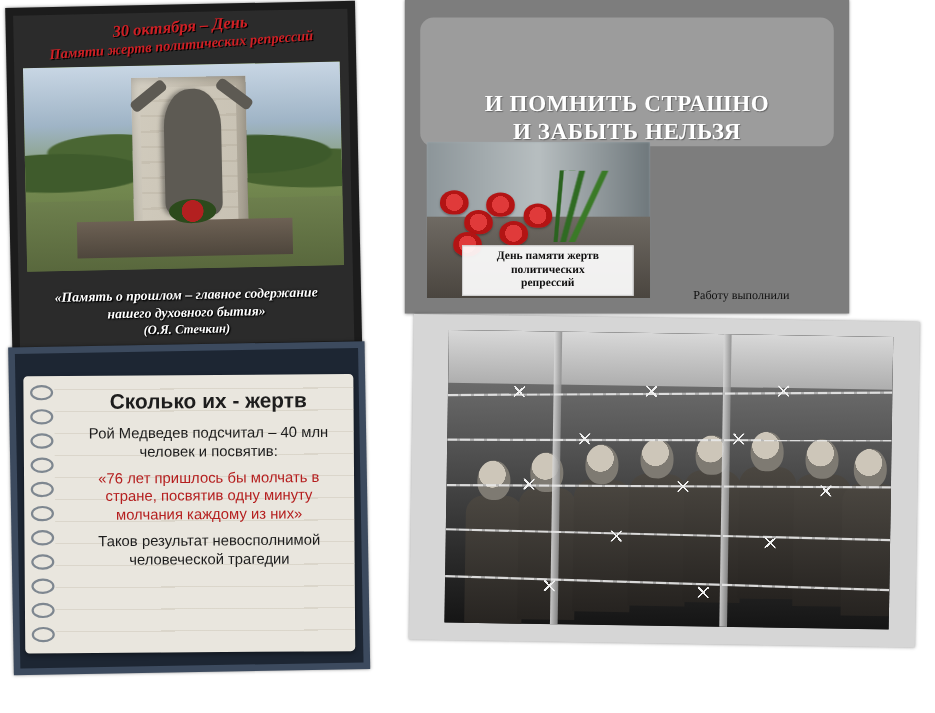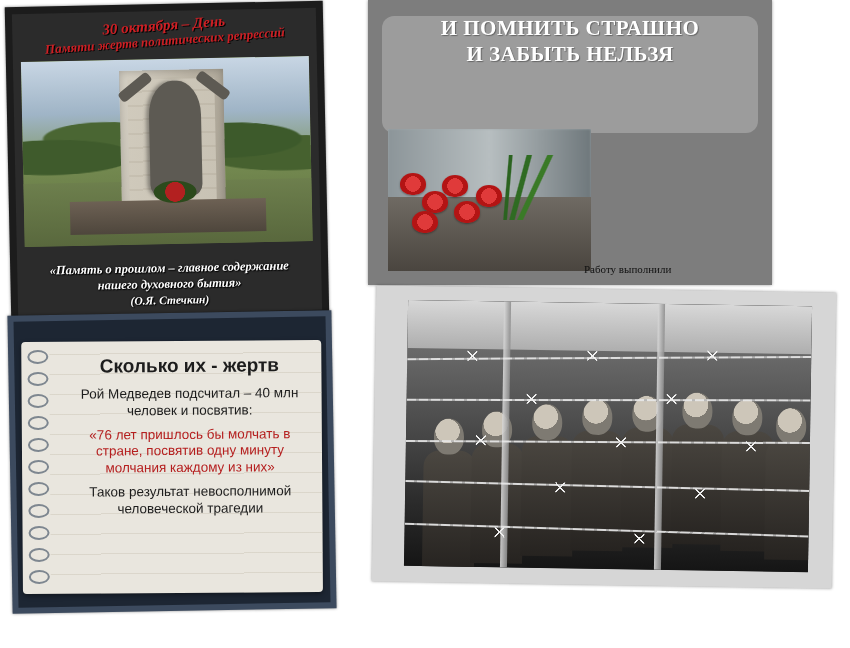--- a/index.html
+++ b/index.html
@@ -147,21 +147,21 @@
     background: #7d7d7d;
     box-shadow: 0 0 3px rgba(0,0,0,.4);
     overflow:hidden;
   }
   .s2-banner {
     position:absolute;
     left: 14px; top: 16px;
     width: 376px; height: 117px;
     background: #9c9c9c;
     border-radius: 12px;
-    display:flex; align-items:flex-start; justify-content:center;
+    display:flex; align-items:flex-end; justify-content:center;
   }
   .s2-title {
     color:#ffffff;
     font-weight:bold;
     font-size: 21px;
     line-height:1.22;
     text-align:center;
     letter-spacing: .5px;
     text-shadow: 1px 1px 1px rgba(0,0,0,.35);
   }
@@ -211,20 +211,21 @@
     padding: 3px 2px;
   }
   .s2-credits {
     position:absolute;
     right: 8px;
     bottom: 8px;
     width: 180px;
     color:#111;
     font-size: 11px;
     line-height:1.25;
+    text-align:center;
   }
 
   
   .slide3 {
     position:absolute;
     left: 10px;
     top: 313px;
     width: 324px;
     height: 298px;
     background: #3c4a5e;
@@ -384,20 +385,25 @@
       <div class="s2-rock"></div>
       <div class="s2-stems"></div>
       <div class="c-flower" style="left:12px; top:44px;"></div>
       <div class="c-flower" style="left:34px; top:62px;"></div>
       <div class="c-flower" style="left:24px; top:82px;"></div>
       <div class="c-flower" style="left:54px; top:46px;"></div>
       <div class="c-flower" style="left:66px; top:72px;"></div>
       <div class="c-flower" style="left:88px; top:56px;"></div>
     </div>
 
+    <div class="s2-caption-box">
+      <span>День памяти жертв</span><br>
+      <span>политических</span><br>
+      <span>репрессий</span>
+    </div>
 
     <div class="s2-credits">
       <div>Работу выполнили</div>
     </div>
   </div>
 
   <div class="slide3">
     <div class="s3-inner">
       <div class="s3-paper">
         <div class="s3-lines"></div>

